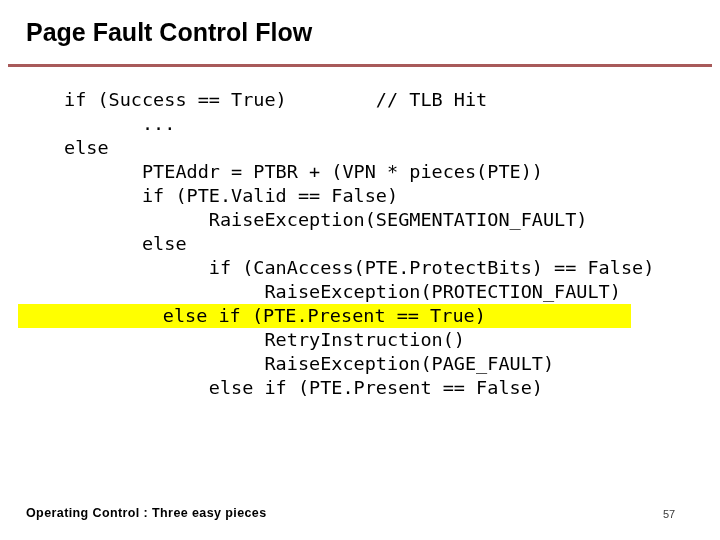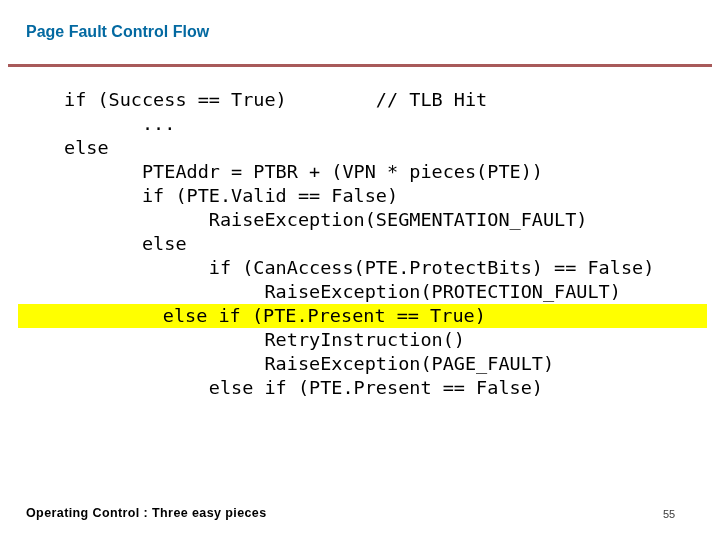--- a/index.html
+++ b/index.html
@@ -16,23 +16,23 @@
     -webkit-font-smoothing: none;
   }
 
   
   .slide-title {
     position: absolute;
     left: 26px;
     top: 17px;
     font-family: "Liberation Sans", sans-serif;
     font-weight: bold;
-    font-size: 16px;
+    font-size: 25px;
     line-height: 30px;
-    color: #0369a1;
+    color: #000000;
     letter-spacing: 0px;
     white-space: nowrap;
   }
 
   
   .title-rule {
     position: absolute;
     left: 8px;
     top: 64px;
     width: 704px;
@@ -54,21 +54,21 @@
     font-family: "DejaVu Sans Mono", "Liberation Mono", monospace;
     font-size: 18.5px;
     color: #000000;
     white-space: pre;
     padding-left: 18px;
     box-sizing: border-box;
     margin-left: 46px;
   }
   .code-line.highlight {
     background: #ffff00;
-    width: 689px;
+    width: 613px;
     margin-left: 18px;
     padding-left: 0px;
   }
 
   
   .footer-text {
     position: absolute;
     left: 26px;
     top: 505px;
     font-family: "Liberation Sans", sans-serif;
@@ -108,13 +108,13 @@
     <div class="code-line">             if (CanAccess(PTE.ProtectBits) == False)</div>
     <div class="code-line">                  RaiseException(PROTECTION_FAULT)</div>
     <div class="code-line highlight">             else if (PTE.Present == True)</div>
     <div class="code-line">                  RetryInstruction()</div>
     <div class="code-line">                  RaiseException(PAGE_FAULT)</div>
     <div class="code-line">             else if (PTE.Present == False)</div>
   </div>
 
 <div class="footer-text">Operating Control : Three easy pieces</div>
 
-<div class="page-number">55</div>
+<div class="page-number">57</div>
 
 </body></html>

